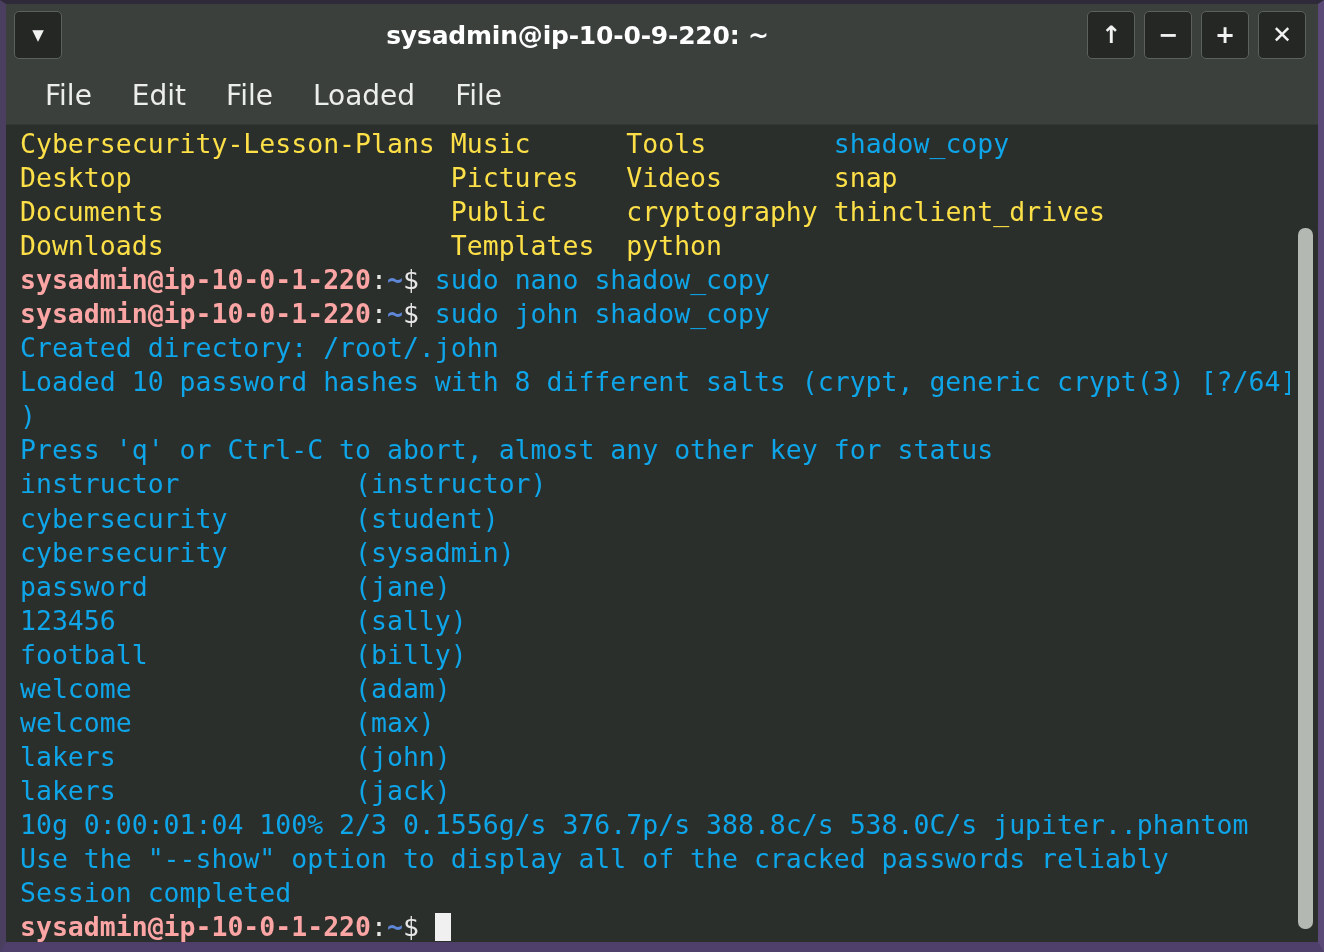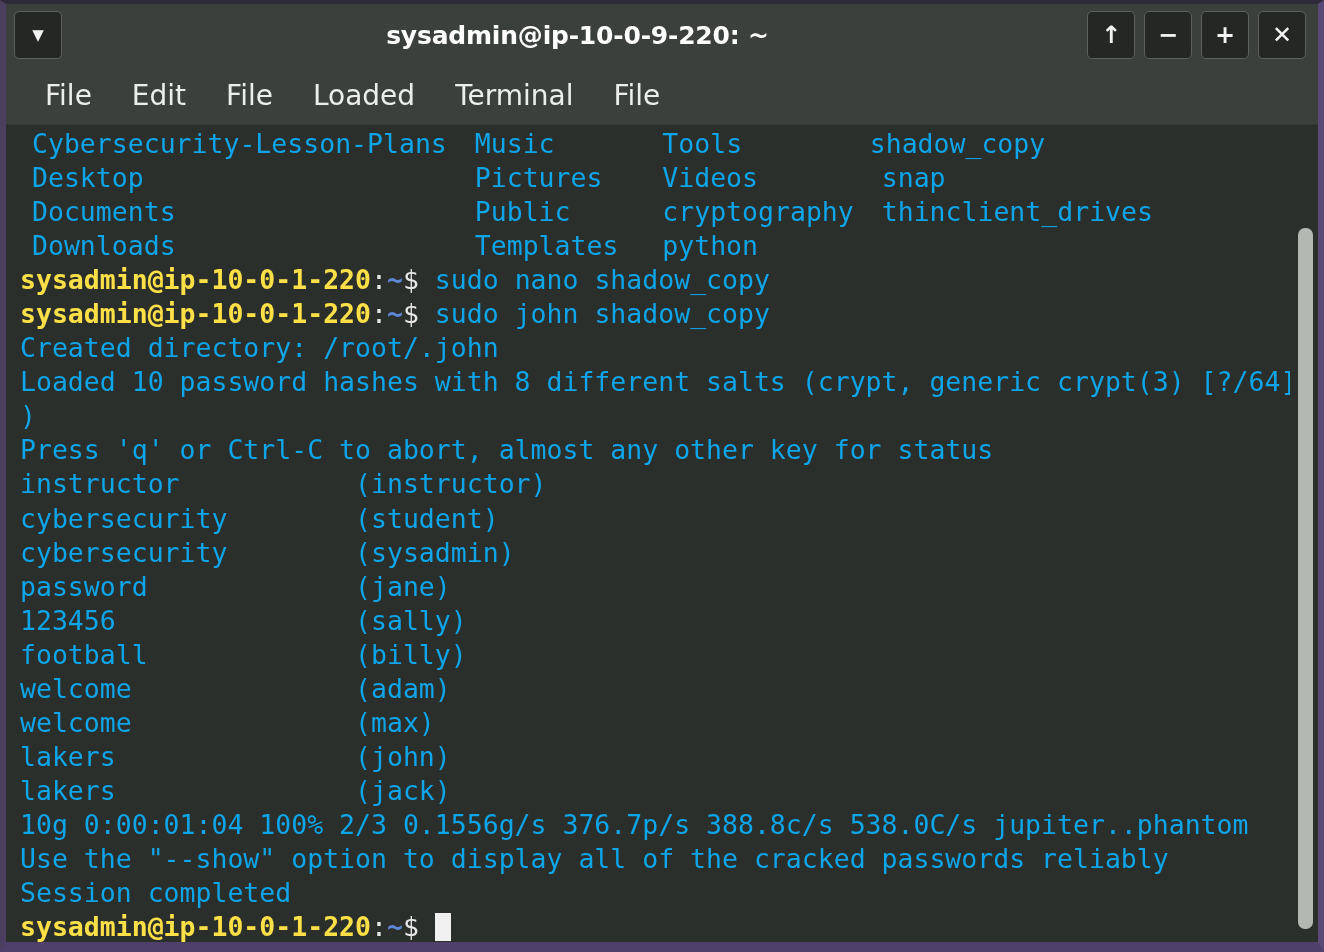--- a/index.html
+++ b/index.html
@@ -115,23 +115,23 @@
     box-sizing: border-box;
     overflow: hidden;
     font-family: "DejaVu Sans Mono", monospace;
     font-size: 26.5px;
     line-height: 34.05px;
     white-space: pre;
     color: #d6d6d6;
     letter-spacing: 0px;
   }
   .row { height: 34.05px; white-space: pre; }
-  .c-dir   { color: #0ea5e9; margin-left: 12px; }      
+  .c-dir   { color: #fde047; }      
   .c-file  { color: #0ea5e9; }      
-  .c-user  { color: #fde047; font-weight: bold; }  
+  .c-user  { color: #fca5a5; font-weight: bold; }  
   .c-punct { color: #e6e6e6; }
   .c-tilde { color: #5f87d7; font-weight: bold; }
   .cursor {
     display: inline-block;
     width: 16.3px;
     height: 28px;
     background: #f0f0f0;
     vertical-align: -5px;
   }
 
@@ -182,21 +182,20 @@
         <span>✕</span>
       </div>
     </div>
   </div>
 
   <div id="menubar">
     <div class="menu-item">File</div>
     <div class="menu-item">Edit</div>
     <div class="menu-item">File</div>
     <div class="menu-item">Loaded</div>
-    <div class="menu-item">Terminal</div>
     <div class="menu-item">File</div>
   </div>
 
   <div id="term-wrap">
     <div id="term"><div class="row"><span class="c-dir">Cybersecurity-Lesson-Plans</span> <span class="c-dir">Music</span>      <span class="c-dir">Tools</span>        <span class="c-file">shadow_copy</span></div><div class="row"><span class="c-dir">Desktop</span>                    <span class="c-dir">Pictures</span>   <span class="c-dir">Videos</span>       <span class="c-dir">snap</span></div><div class="row"><span class="c-dir">Documents</span>                  <span class="c-dir">Public</span>     <span class="c-dir">cryptography</span> <span class="c-dir">thinclient_drives</span></div><div class="row"><span class="c-dir">Downloads</span>                  <span class="c-dir">Templates</span>  <span class="c-dir">python</span></div><div class="row"><span class="c-user">sysadmin@ip-10-0-1-220</span><span class="c-punct">:</span><span class="c-tilde">~</span><span class="c-punct">$</span><span class="c-file"> sudo nano shadow_copy</span></div><div class="row"><span class="c-user">sysadmin@ip-10-0-1-220</span><span class="c-punct">:</span><span class="c-tilde">~</span><span class="c-punct">$</span><span class="c-file"> sudo john shadow_copy</span></div><div class="row"><span class="c-file">Created directory: /root/.john</span></div><div class="row"><span class="c-file">Loaded 10 password hashes with 8 different salts (crypt, generic crypt(3) [?/64]</span></div><div class="row"><span class="c-file">)</span></div><div class="row"><span class="c-file">Press 'q' or Ctrl-C to abort, almost any other key for status</span></div><div class="row"><span class="c-file">instructor           (instructor)</span></div><div class="row"><span class="c-file">cybersecurity        (student)</span></div><div class="row"><span class="c-file">cybersecurity        (sysadmin)</span></div><div class="row"><span class="c-file">password             (jane)</span></div><div class="row"><span class="c-file">123456               (sally)</span></div><div class="row"><span class="c-file">football             (billy)</span></div><div class="row"><span class="c-file">welcome              (adam)</span></div><div class="row"><span class="c-file">welcome              (max)</span></div><div class="row"><span class="c-file">lakers               (john)</span></div><div class="row"><span class="c-file">lakers               (jack)</span></div><div class="row"><span class="c-file">10g 0:00:01:04 100% 2/3 0.1556g/s 376.7p/s 388.8c/s 538.0C/s jupiter..phantom</span></div><div class="row"><span class="c-file">Use the "--show" option to display all of the cracked passwords reliably</span></div><div class="row"><span class="c-file">Session completed</span></div><div class="row"><span class="c-user">sysadmin@ip-10-0-1-220</span><span class="c-punct">:</span><span class="c-tilde">~</span><span class="c-punct">$</span><span class="c-file"> </span><span class="cursor"></span></div></div>
 
     <div id="scrollbar">
       <div id="scroll-thumb"></div>
     </div>
   </div>

